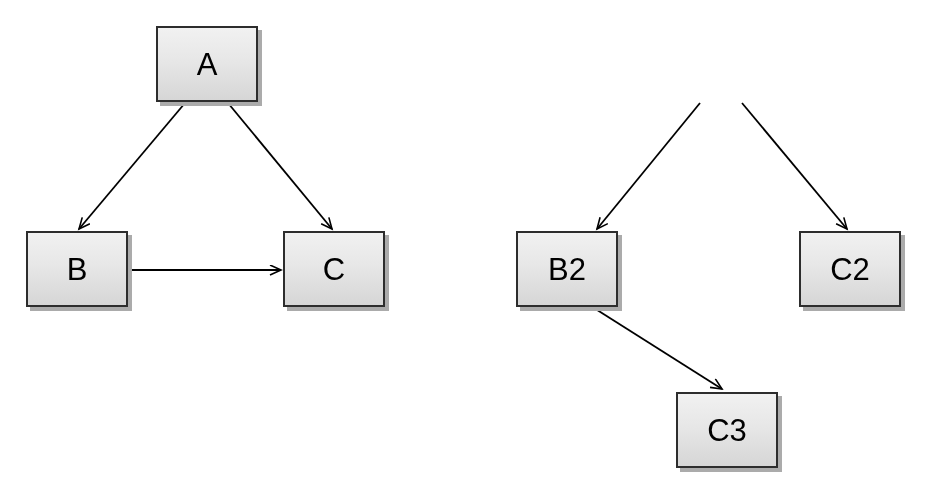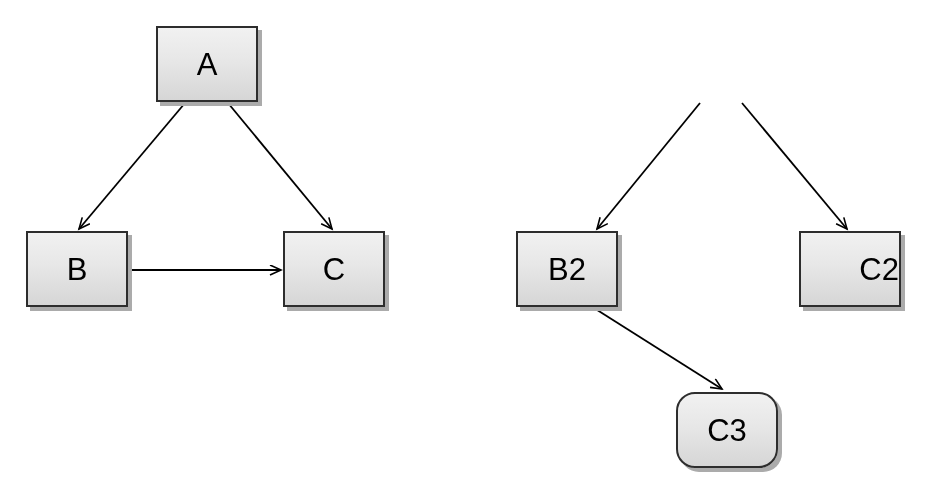--- a/index.html
+++ b/index.html
@@ -43,22 +43,22 @@
     font-size: 31px;
     color: #000000;
     line-height: 1;
     user-select: none;
   }
   .node-A  { left: 156px; top: 26px;  }
   .node-B  { left: 26px;  top: 231px; }
   .node-C  { left: 283px; top: 231px; }
   .node-A2 { left: 669px; top: 26px;  }
   .node-B2 { left: 516px; top: 231px; }
-  .node-C2 { left: 799px; top: 231px; justify-content: flex-end; }
-  .node-C3 { left: 676px; top: 392px; border-radius: 19px; }
+  .node-C2 { left: 799px; top: 231px; }
+  .node-C3 { left: 676px; top: 392px; }
 </style>
 </head>
 <body>
 
 <div class="canvas">
 
   <svg class="edges-layer" width="940" height="504" viewBox="0 0 940 504" xmlns="http://www.w3.org/2000/svg">
     <defs>
       <marker id="openArrow" markerUnits="userSpaceOnUse" markerWidth="16" markerHeight="14" refX="12" refY="5.5" orient="auto">
         <path d="M1,0.5 L12,5.5 L1,10.5" fill="none" stroke="#000000" stroke-width="1.6"></path>

